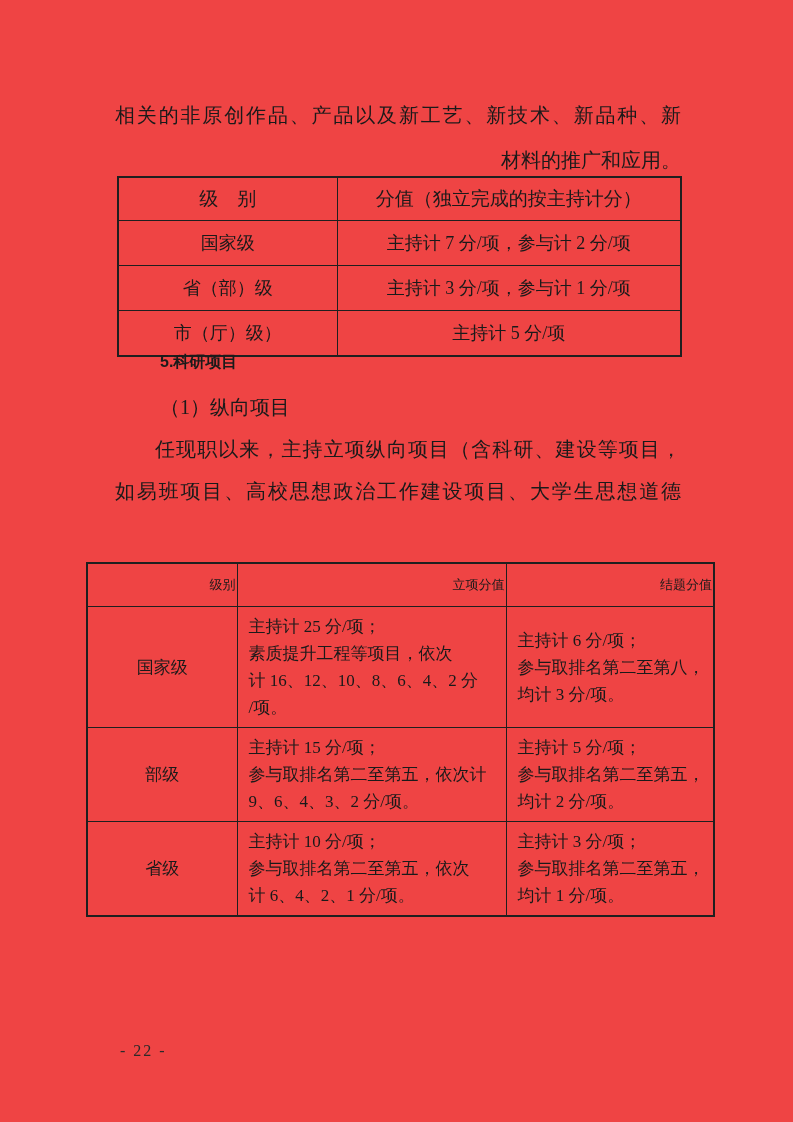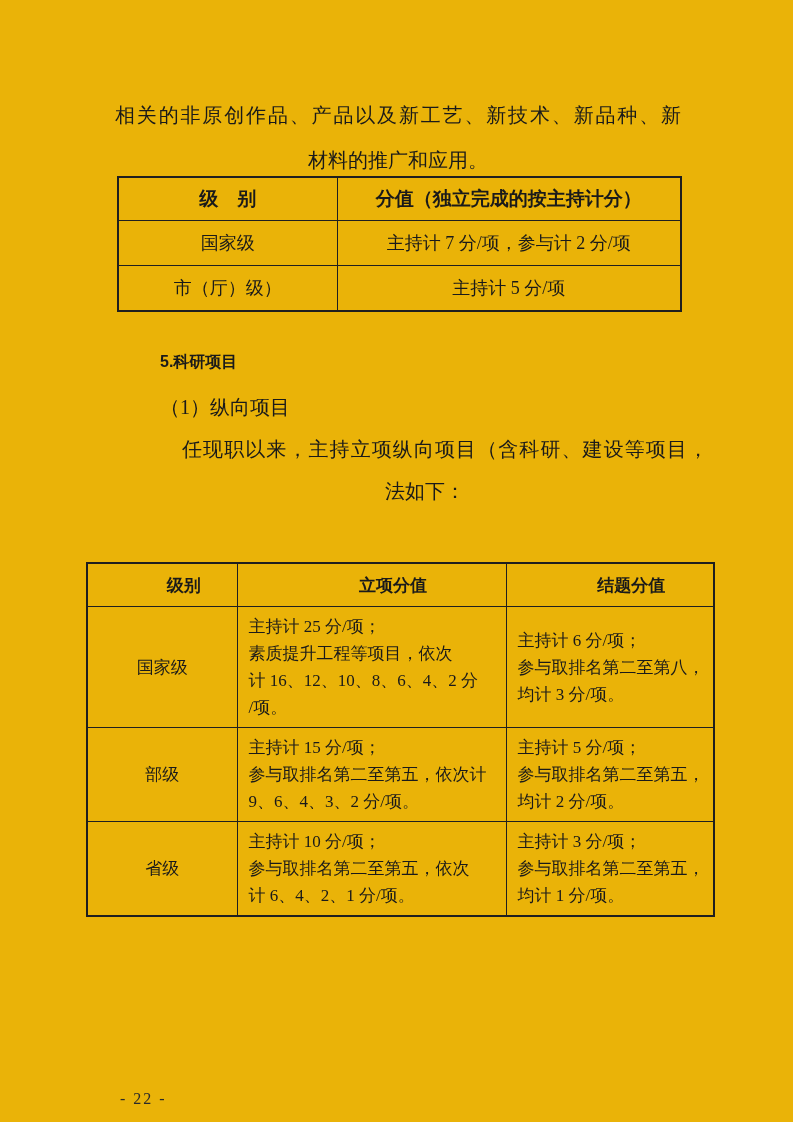--- a/index.html
+++ b/index.html
@@ -1,73 +1,73 @@
 <!DOCTYPE html>
 <html><head>
 <meta charset="utf-8">
 <style>
   html, body { margin: 0; padding: 0; background: #ffffff; }
   .page {
     position: relative;
     width: 793px;
     height: 1122px;
-    background: #eab308;
+    background: #ef4444;
     font-family: "Liberation Serif", "DejaVu Serif", serif;
     color: #1a1a1a;
     overflow: hidden;
   }
   
   .intro {
     position: absolute;
     left: 115px; top: 93px; width: 566px;
     font-size: 20px; line-height: 45px;
   }
   .line-just { text-align: justify; text-align-last: justify; }
-  .line-plain { text-align: center; }
+  .line-plain { text-align: right; }
 
   
   table {
     border-collapse: collapse;
     table-layout: fixed;
     position: absolute;
   }
   table, th, td { border: 1.5px solid #1f1f1f; }
   table { border-width: 2px; }
-  th { font-family: "Liberation Sans", "DejaVu Sans", sans-serif; font-weight: 700; }
+  th { font-family: "Liberation Sans", "DejaVu Sans", sans-serif; font-weight: 400; }
   td, th { vertical-align: middle; overflow: visible; }
 
   .award-table { left: 117px; top: 176px; width: 563px; }
   .award-table th { height: 40px; font-size: 19px; text-align: center; }
   .award-table td { height: 42px; font-size: 18px; text-align: center; }
 
   .heading-5 {
     position: absolute; left: 160px; top: 352px;
     font-family: "Liberation Sans", "DejaVu Sans", sans-serif;
     font-size: 16px; font-weight: 700;
   }
   .subheading {
     position: absolute; left: 160px; top: 394px;
     font-size: 20px;
   }
   .para2 {
     position: absolute; left: 115px; top: 428px; width: 566px;
-    font-size: 20px; line-height: 42px; margin-left: 27px;
+    font-size: 20px; line-height: 42px;
   }
   .para2 .indent { text-indent: 2em; }
 
   .project-table { left: 86px; top: 562px; width: 627px; }
-  .project-table th { height: 40px; font-size: 17px; text-align: center; padding-left: 44px; }
+  .project-table th { height: 40px; font-size: 13px; text-align: right; padding-left: 44px; }
   .project-table td { font-size: 17px; }
   .project-table td.level-cell { text-align: center; padding: 0 6px; line-height: 27px; }
   .project-table td.lines-cell { text-align: left; padding: 6px 4px 6px 11px; }
   .cell-line { line-height: 27px; white-space: nowrap; }
 
   .page-number {
     position: absolute; left: 120px; top: 1042px;
-    font-size: 16px; letter-spacing: 2px; color: #2a2a2a; margin-top: 48px;
+    font-size: 16px; letter-spacing: 2px; color: #2a2a2a;
   }
 </style>
 </head>
 <body>
 
 <div class="page">
 
   <div class="intro">
     <div class="line-just">相关的非原创作品、产品以及新工艺、新技术、新品种、新</div>
     <div class="line-plain">材料的推广和应用。</div>
@@ -81,32 +81,36 @@
     <tbody>
         <tr>
       <th>级　别</th>
       <th>分值（独立完成的按主持计分）</th>
     </tr>
     <tr>
       <td>国家级</td>
       <td>主持计 7 分/项，参与计 2 分/项</td>
     </tr>
     <tr>
+      <td>省（部）级</td>
+      <td>主持计 3 分/项，参与计 1 分/项</td>
+    </tr>
+    <tr>
       <td>市（厅）级）</td>
       <td>主持计 5 分/项</td>
     </tr>
   </tbody>
     </table>
 
   <div class="heading-5">5.科研项目</div>
   <div class="subheading">（1）纵向项目</div>
 
   <div class="para2">
     <div class="line-just indent">任现职以来，主持立项纵向项目（含科研、建设等项目，</div>
-    <div class="line-plain">法如下：</div>
+    <div class="line-just">如易班项目、高校思想政治工作建设项目、大学生思想道德</div>
   </div>
 
   <table class="project-table">
     <colgroup>
         <col style="width:150px">
         <col style="width:269px">
         <col style="width:208px">
       </colgroup>
     <tbody>
         <tr>

